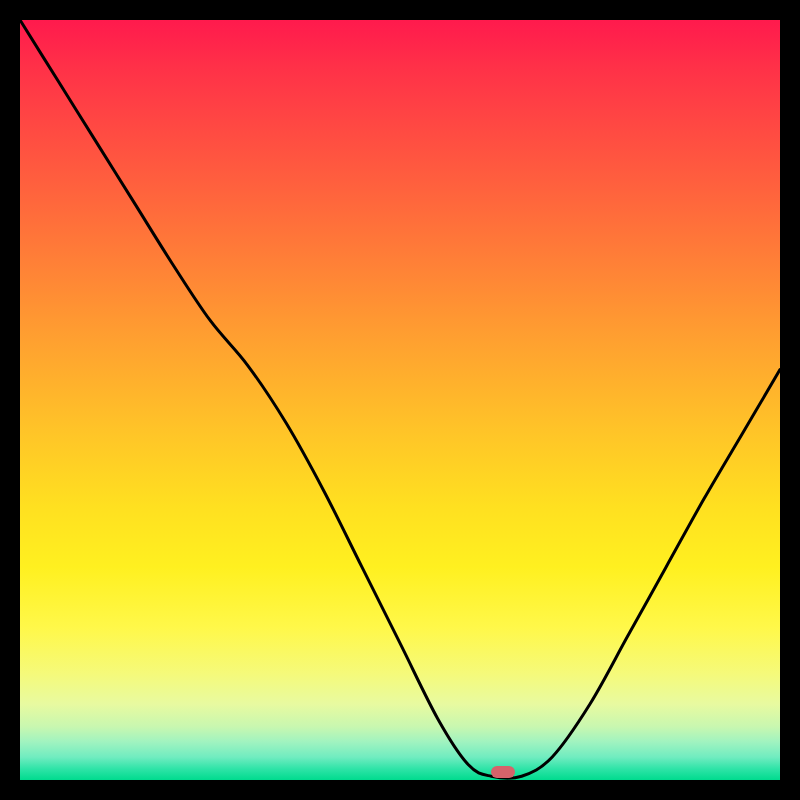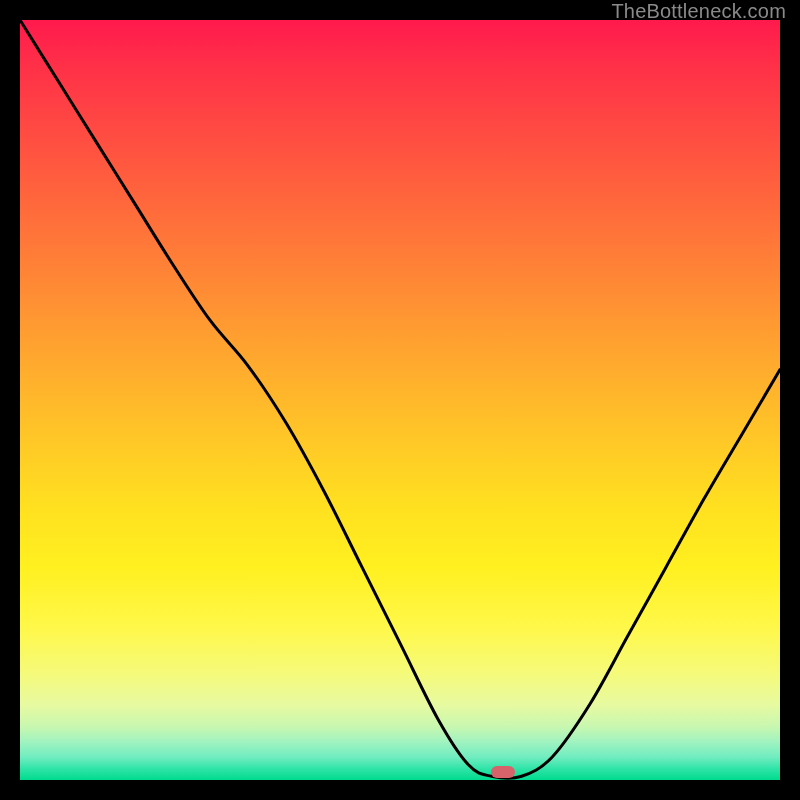--- a/index.html
+++ b/index.html
@@ -63,20 +63,19 @@
     width: 24px;
     height: 12px;
     border-radius: 6px;
     background: #d6636a;
   }
 </style>
 </head>
 <body>
 
 <div class="container">
-  <div class="watermark">TheBottleneck.com</div>
   <div class="plot-area">
     <svg class="curve" viewBox="0 0 760 760" preserveAspectRatio="none">
       <path id="curve-path" d="M 0.0 0.0 C 6.3 10.1, 25.3 40.5, 38.0 60.8 C 50.7 81.1, 63.3 101.3, 76.0 121.6 C 88.7 141.9, 101.3 162.1, 114.0 182.4 C 126.7 202.7, 139.3 223.6, 152.0 243.2 C 164.7 262.8, 177.3 283.1, 190.0 300.2 C 202.7 317.3, 215.3 328.7, 228.0 345.8 C 240.7 362.9, 253.3 381.9, 266.0 402.8 C 278.7 423.7, 291.3 447.1, 304.0 471.2 C 316.7 495.3, 329.3 521.9, 342.0 547.2 C 354.7 572.5, 367.3 597.9, 380.0 623.2 C 392.7 648.5, 406.6 678.9, 418.0 699.2 C 429.4 719.5, 439.5 735.3, 448.4 744.8 C 457.3 754.3, 462.3 754.3, 471.2 756.2 C 480.1 758.1, 491.5 759.4, 501.6 756.2 C 511.7 753.0, 520.6 749.2, 532.0 737.2 C 543.4 725.2, 557.3 704.3, 570.0 684.0 C 582.7 663.7, 595.3 638.4, 608.0 615.6 C 620.7 592.8, 633.3 570.0, 646.0 547.2 C 658.7 524.4, 671.3 501.0, 684.0 478.8 C 696.7 456.6, 709.3 435.7, 722.0 414.2 C 734.7 392.7, 753.7 360.4, 760.0 349.6" fill="none" stroke="#000" stroke-width="3" stroke-linecap="round" stroke-linejoin="round"></path>
     </svg>
     <div class="marker" id="marker" style="left: 471.36px; top: 746.4px;"></div>
   </div>
 </div>
 
 </body></html>

